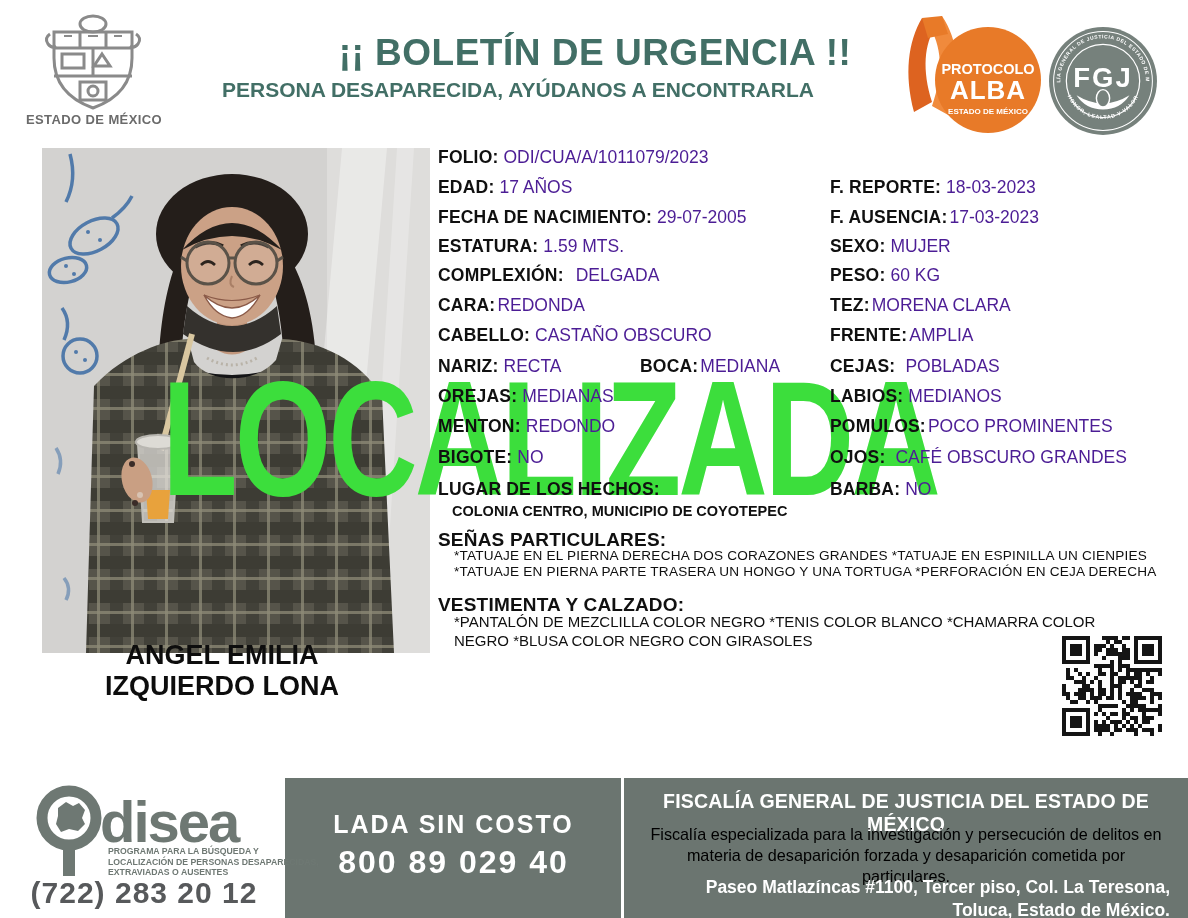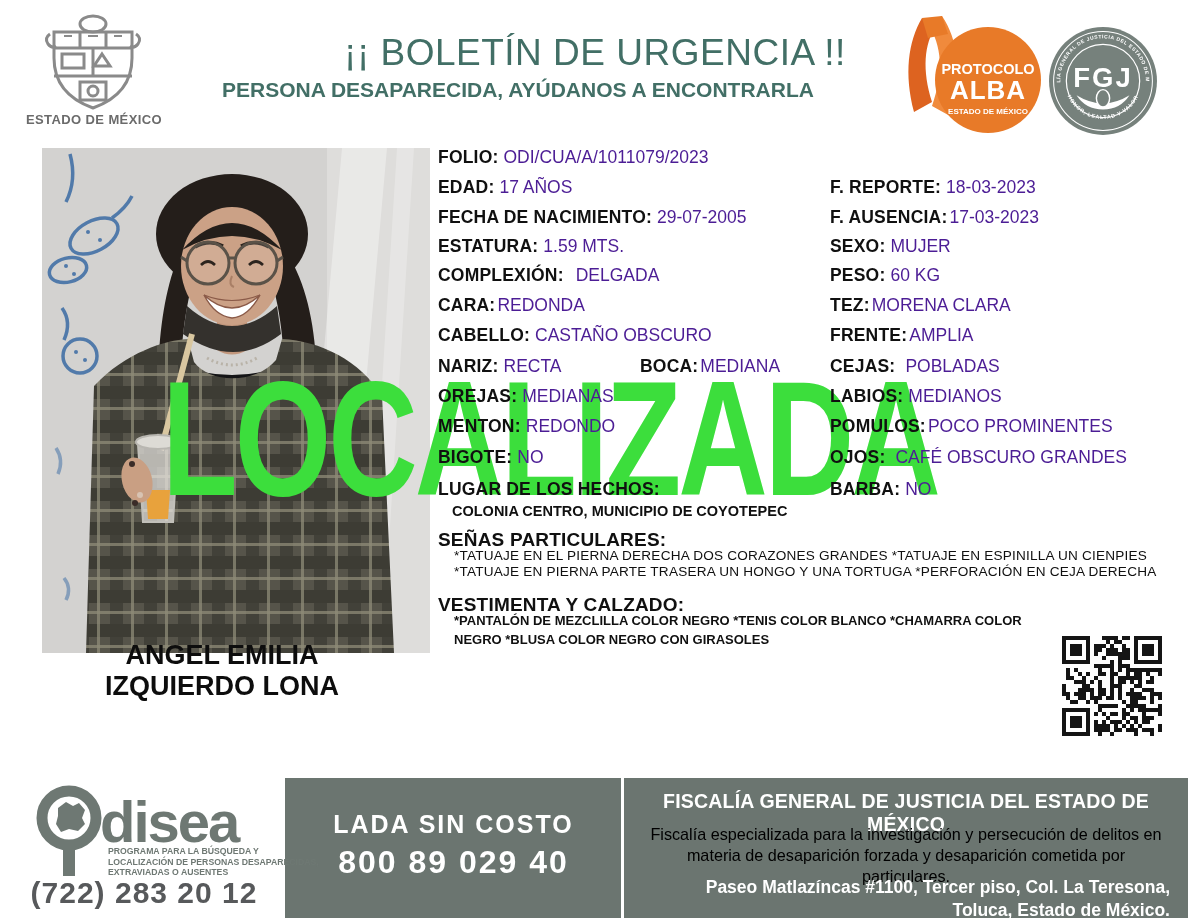--- a/index.html
+++ b/index.html
@@ -1,33 +1,33 @@
 <!DOCTYPE html>
 <html><head>
 <meta charset="utf-8">
 <style>
   html,body{margin:0;padding:0;background:#ffffff;}
   .page{position:relative;width:1188px;height:918px;background:#fff;overflow:hidden;
         font-family:"Liberation Sans",sans-serif;color:#111;}
   .abs{position:absolute;}
   
-  .title{left:250px;top:32px;width:690px;text-align:center;font-size:37px;font-weight:400;
+  .title{left:250px;top:32px;width:690px;text-align:center;font-size:37px;font-weight:700;
          color:#426F66;letter-spacing:.5px;white-space:nowrap;}
   .subtitle{left:222px;top:78px;width:746px;text-align:left;font-size:21px;font-weight:700;
             color:#426F66;white-space:nowrap;}
   .arms-caption{left:14px;top:112px;width:160px;text-align:center;font-size:13px;font-weight:700;
                 color:#6b6b6b;letter-spacing:.4px;}
   
   .f{position:absolute;font-size:17.5px;white-space:nowrap;color:#101010;z-index:3;}
   .f b{font-weight:800;letter-spacing:.2px;}
   .f .v{margin-left:5px;font-weight:400;color:#4c1d95;}
   .small-val{font-size:14.5px;}
   .sec-title{font-size:19px;font-weight:800;}
   .sec-line{font-size:13.6px;letter-spacing:.2px;}
-  .vest-line{font-size:13px;font-weight:bold;}
+  .vest-line{font-size:15px;}
   
   .watermark{left:162px;top:356px;font-size:124px;font-weight:800;color:#3CDE3C;
              letter-spacing:-3px;transform:scale(1,1.32);transform-origin:top left;
              z-index:2;pointer-events:none;white-space:nowrap;line-height:1;}
   
   .photo{left:42px;top:148px;z-index:1;}
   .person-name{left:22px;top:640px;width:400px;text-align:center;font-size:27px;font-weight:800;
                line-height:31px;color:#0d0d0d;z-index:3;}
   .qr{left:1062px;top:636px;width:100px;height:100px;z-index:3;}
   

